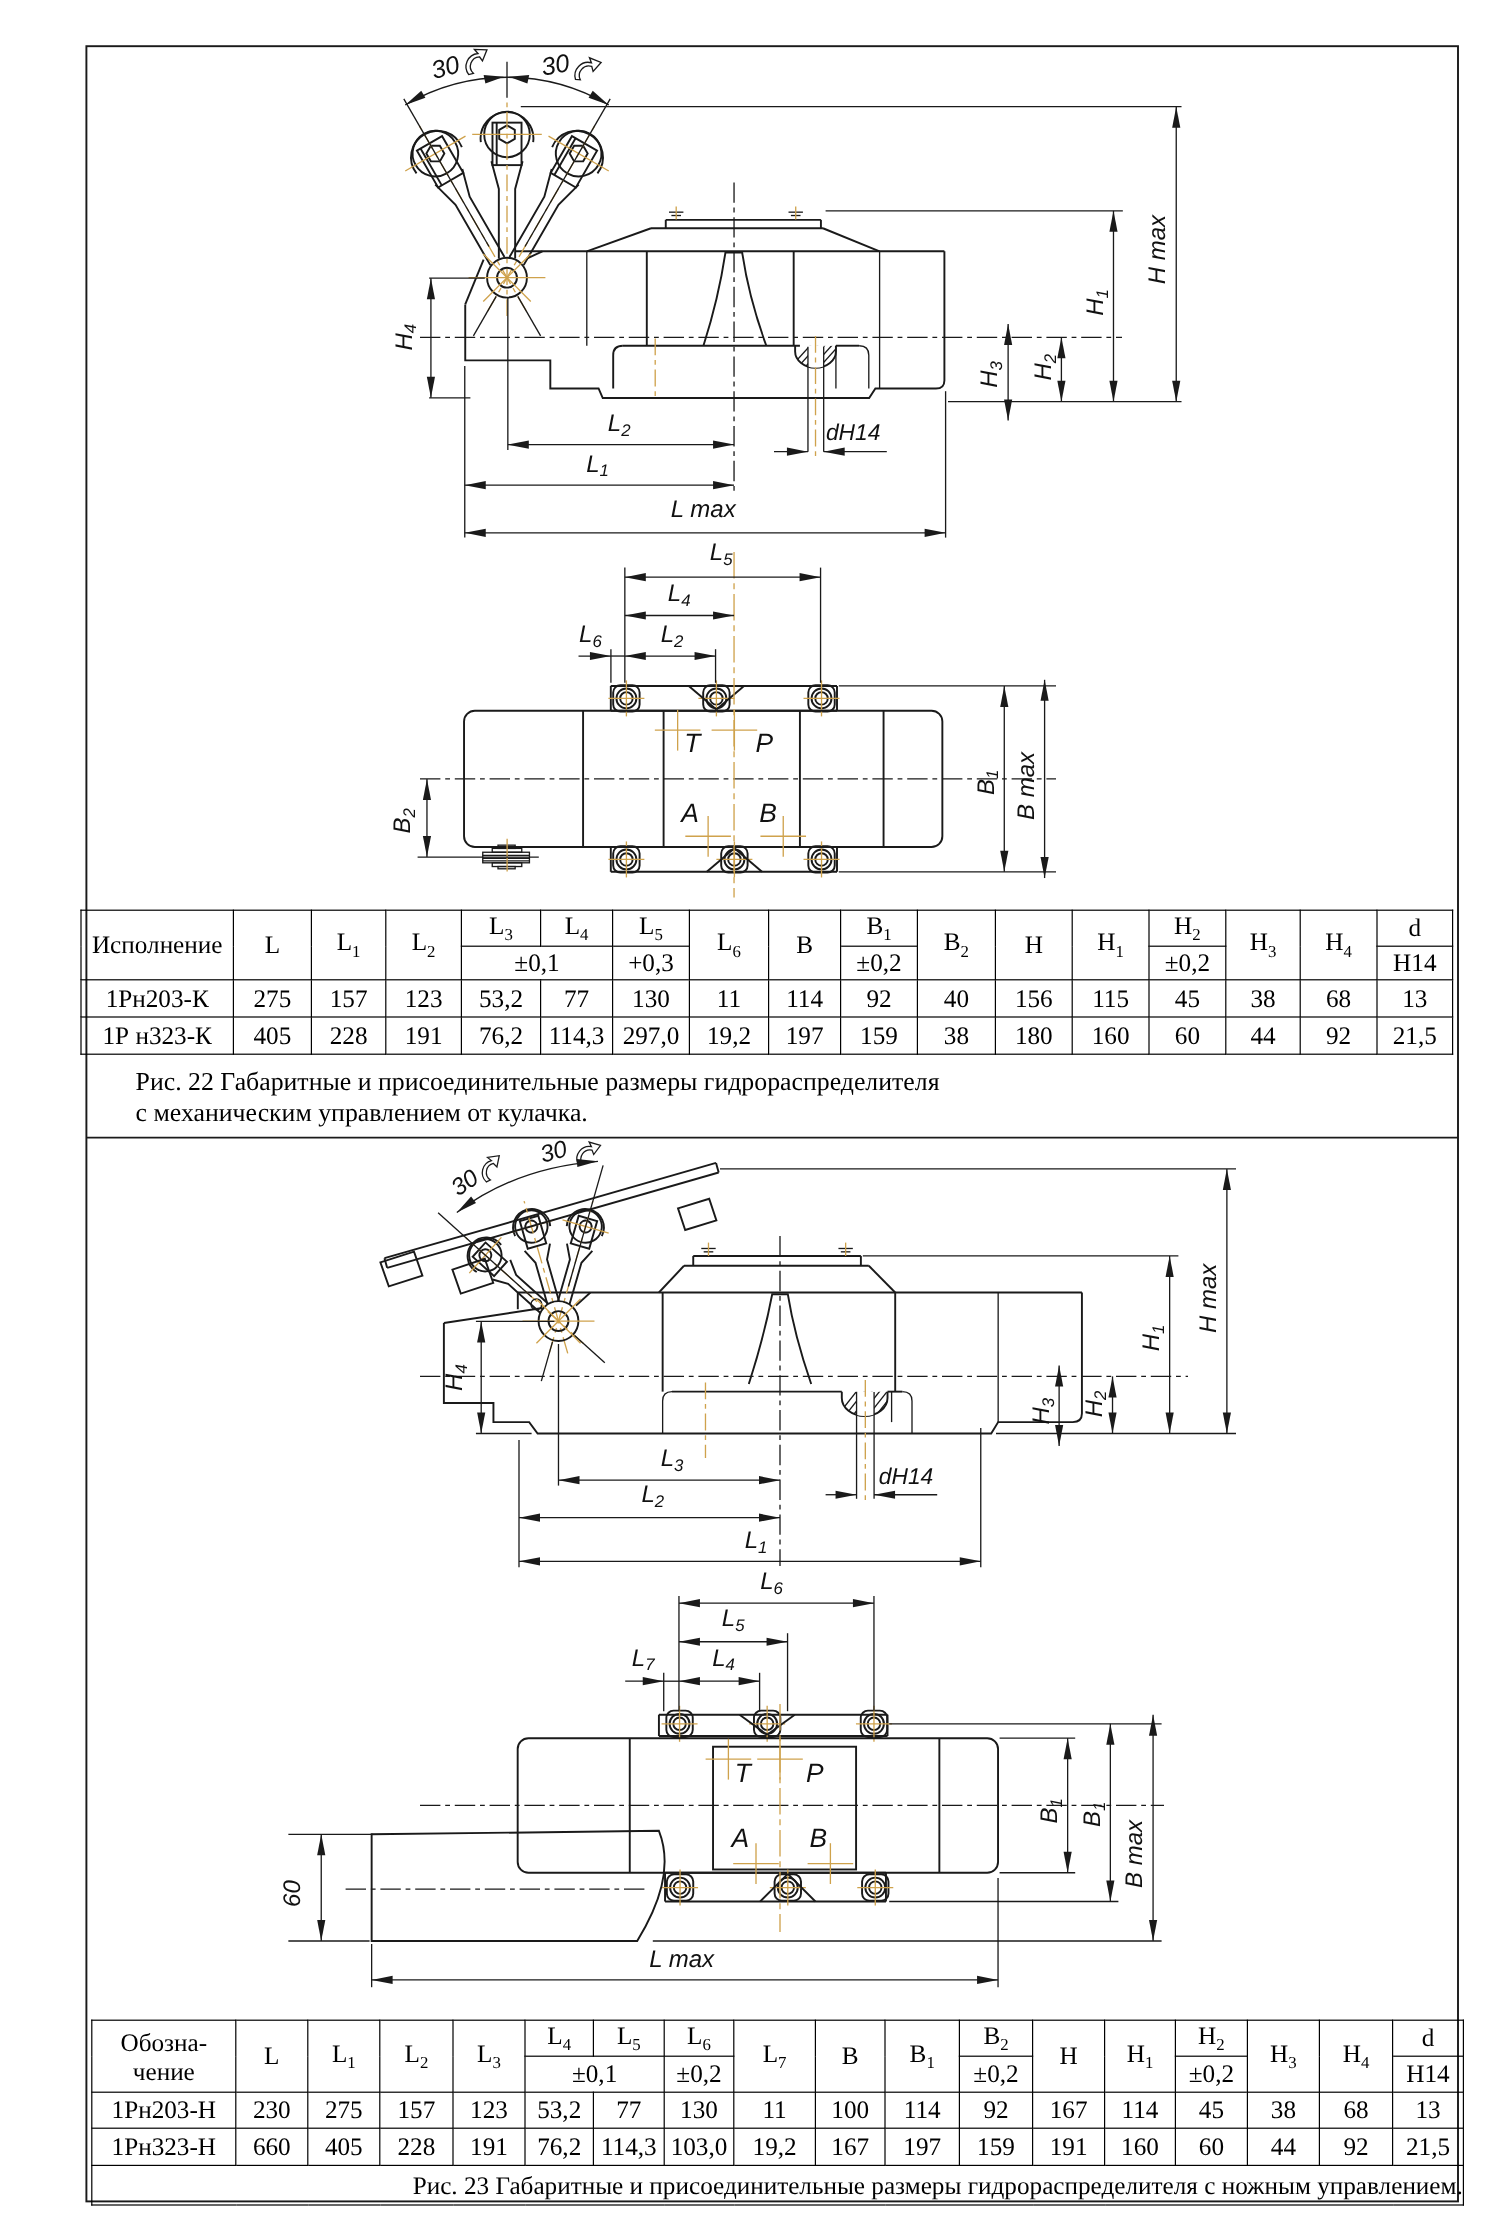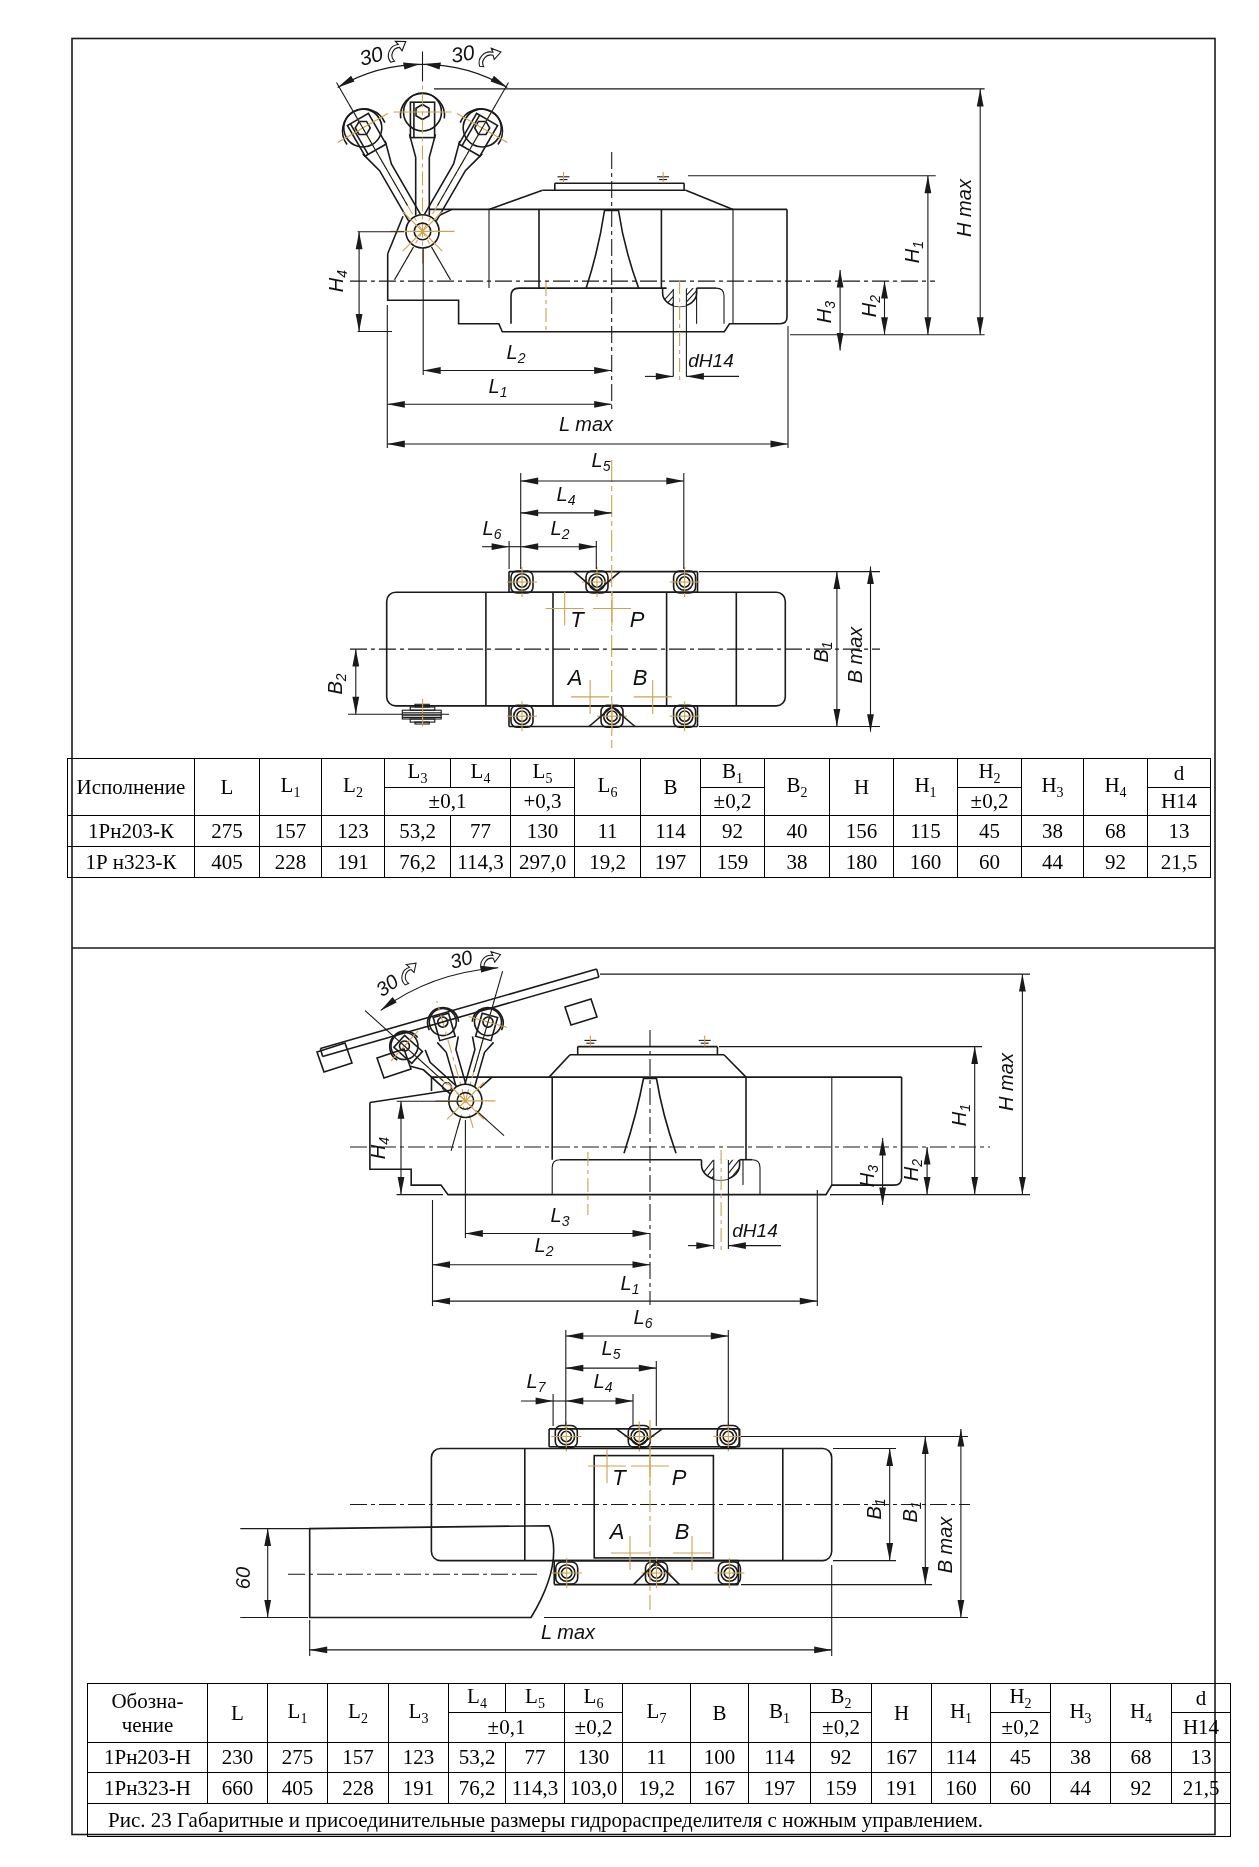--- a/index.html
+++ b/index.html
@@ -555,21 +555,22 @@
           <td>38</td>
           <td>180</td>
           <td>160</td>
           <td>60</td>
           <td>44</td>
           <td>92</td>
           <td>21,5</td>
         </tr>
 </tbody>
     </table>
-<table style="left:87px;top:1683px;width:1143px;font-size:21px">
+<div class="cap" style="left:113px;top:888px;width:900px;font-size:21.5px;line-height:26px">Рис. 22 Габаритные и присоединительные размеры гидрораспределителя<br>с механическим управлением от кулачка.</div>
+<table style="left:76px;top:1683px;width:1143px;font-size:21px">
 <colgroup>
         <col style="width:120px">
         <col style="width:60px">
         <col style="width:60px">
         <col style="width:61px">
         <col style="width:60px">
         <col style="width:57px">
         <col style="width:59px">
         <col style="width:58px">
         <col style="width:68px">
@@ -645,16 +646,16 @@
           <td>197</td>
           <td>159</td>
           <td>191</td>
           <td>160</td>
           <td>60</td>
           <td>44</td>
           <td>92</td>
           <td>21,5</td>
         </tr>
 <tr style="height:33px">
-          <td colspan="18" style="text-align:left;padding-left:20px">Рис. 23 Габаритные и присоединительные размеры гидрораспределителя с ножным управлением.</td>
+          <td colspan="18" style="text-align:right;padding-left:20px">Рис. 23 Габаритные и присоединительные размеры гидрораспределителя с ножным управлением.</td>
         </tr>
 </tbody>
     </table>
 </div>
 </body></html>

